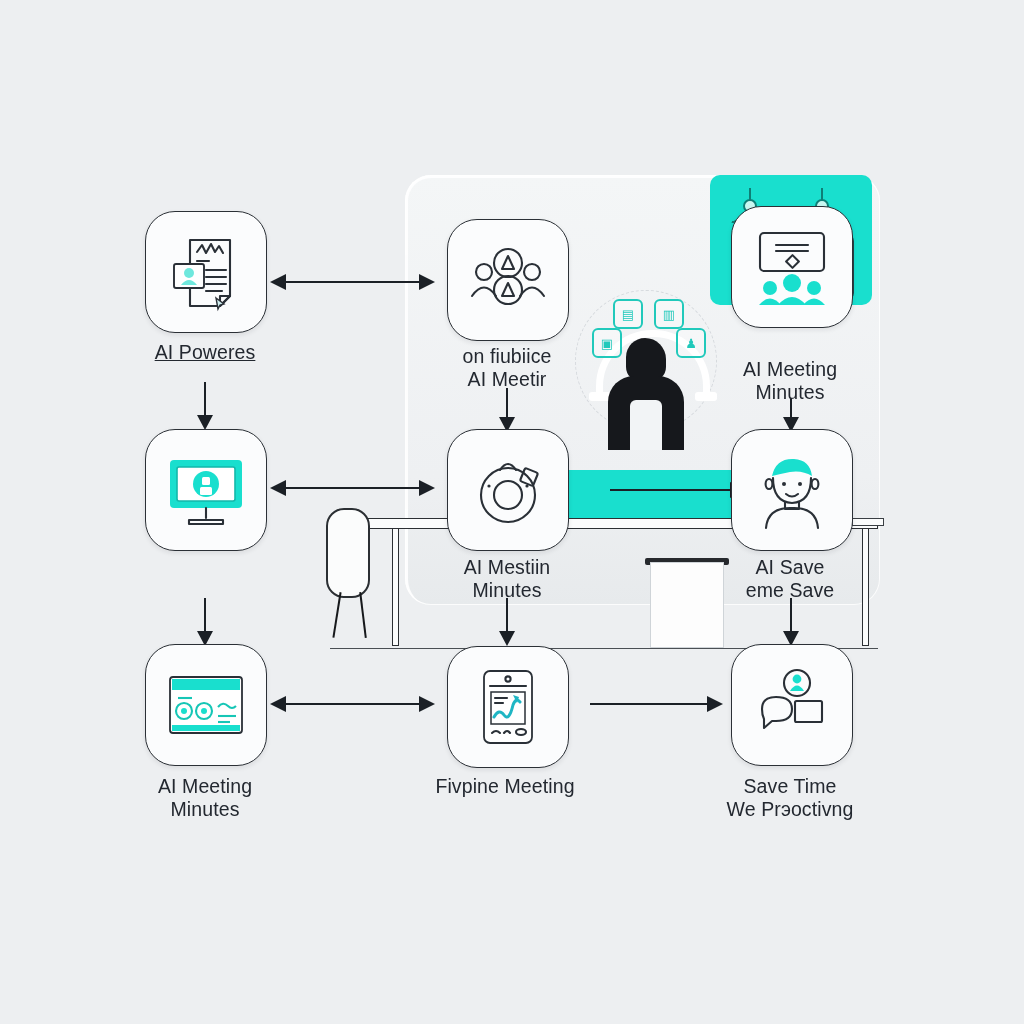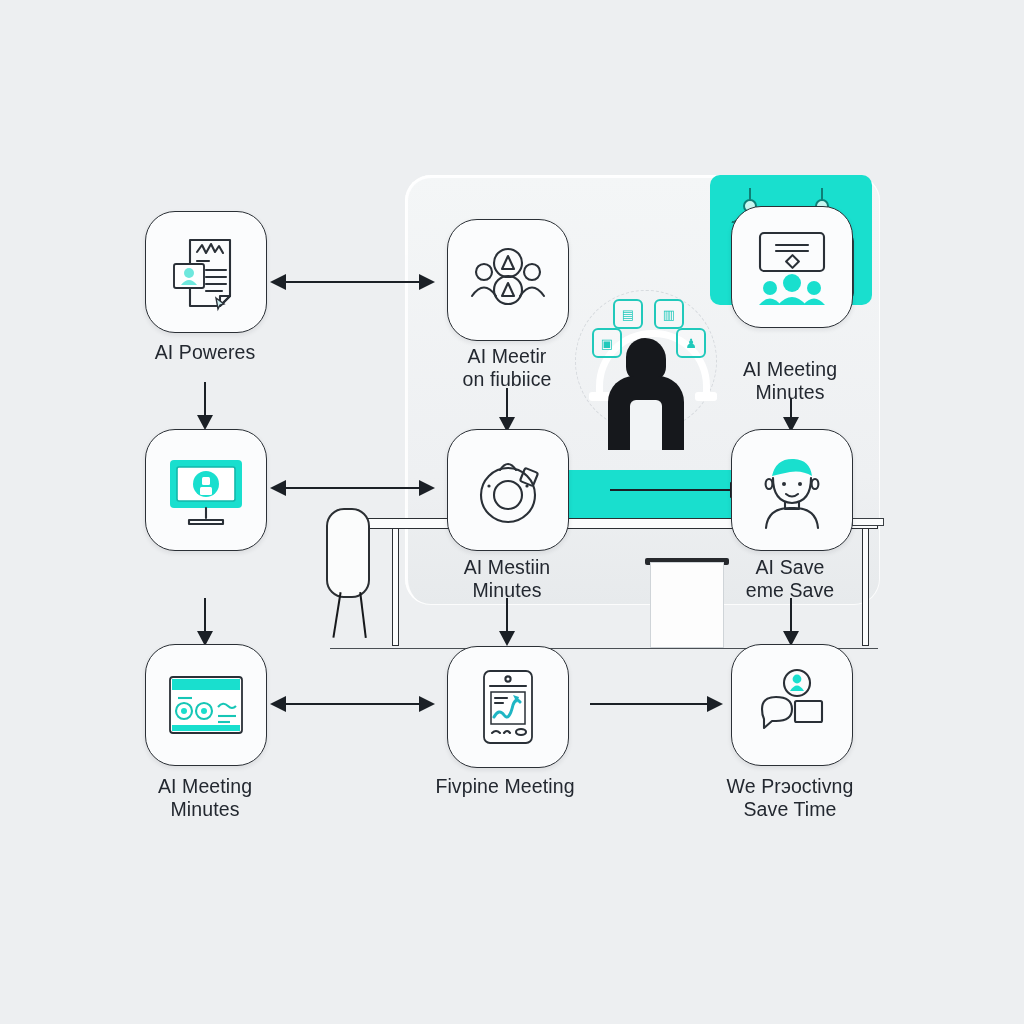--- a/index.html
+++ b/index.html
@@ -128,21 +128,21 @@
   .c-tl{left:145px;top:211px;}
   .c-tc{left:447px;top:219px;}
   .c-tr{left:731px;top:206px;}
   .c-ml{left:145px;top:429px;}
   .c-mc{left:447px;top:429px;}
   .c-mr{left:731px;top:429px;}
   .c-bl{left:145px;top:644px;}
   .c-bc{left:447px;top:646px;}
   .c-br{left:731px;top:644px;}
 
-  .l-tl{left:100px;top:341px;}
+  .l-tl{left:100px;top:341px;text-decoration:underline;}
   .l-tc{left:402px;top:345px;}
   .l-tr{left:685px;top:358px;}
   .l-ml{left:100px;top:560px;}
   .l-mc{left:402px;top:556px;}
   .l-mr{left:685px;top:556px;}
   .l-bl{left:100px;top:775px;}
   .l-bc{left:400px;top:775px;}
   .l-br{left:685px;top:775px;}
 
   
@@ -307,22 +307,22 @@
       <path class="stroke" d="M36 31 l6 -13 6 13 z"></path>
       <circle class="stroke" cx="18" cy="34" r="8"></circle>
       <path class="stroke" d="M6 58 q12 -17 24 0"></path>
       <circle class="stroke" cx="66" cy="34" r="8"></circle>
       <path class="stroke" d="M54 58 q12 -17 24 0"></path>
       <circle class="stroke" cx="42" cy="52" r="14"></circle>
       <path class="stroke" d="M36 58 l6 -13 6 13 z"></path>
     </svg>
   </div>
   <div class="label l-tc">
+    <div>on fiubiice</div>
     <div>AI Meetir</div>
-    <div>on fiubiice</div>
   </div>
 
   <div class="card c-tr">
     <svg class="ico" viewBox="0 0 84 84">
       <rect class="stroke" x="10" y="8" width="64" height="38" rx="4"></rect>
       <line class="stroke" x1="26" y1="20" x2="58" y2="20"></line>
       <line class="stroke" x1="26" y1="26" x2="58" y2="26"></line>
       <rect x="38" y="32" width="9" height="9" class="stroke" transform="rotate(45 42.5 36.5)"></rect>
       <circle cx="42" cy="58" r="9" class="tealfill"></circle>
       <path d="M28 80 q14 -16 28 0 z" class="tealfill"></path>
@@ -424,17 +424,17 @@
   <div class="card c-br">
     <svg class="ico" viewBox="0 0 84 84">
       <circle class="stroke" cx="47" cy="20" r="13" fill="#ffffff"></circle>
       <circle cx="47" cy="16" r="4.4" class="tealfill"></circle>
       <path d="M40 28 q7 -11 14 0 z" class="tealfill"></path>
       <path class="stroke" d="M12 46 q0 -12 14 -12 q16 0 16 12 q0 12 -16 12 h-4 l-8 7 v-9 q-2 -4 -2 -10 z" fill="#ffffff"></path>
       <rect class="stroke" x="45" y="38" width="27" height="21" rx="1.5" fill="#ffffff"></rect>
     </svg>
   </div>
   <div class="label l-br">
+    <div>Save Time</div>
     <div>We Prэoctivng</div>
-    <div>Save Time</div>
   </div>
 
 </div>
 
 </body></html>

